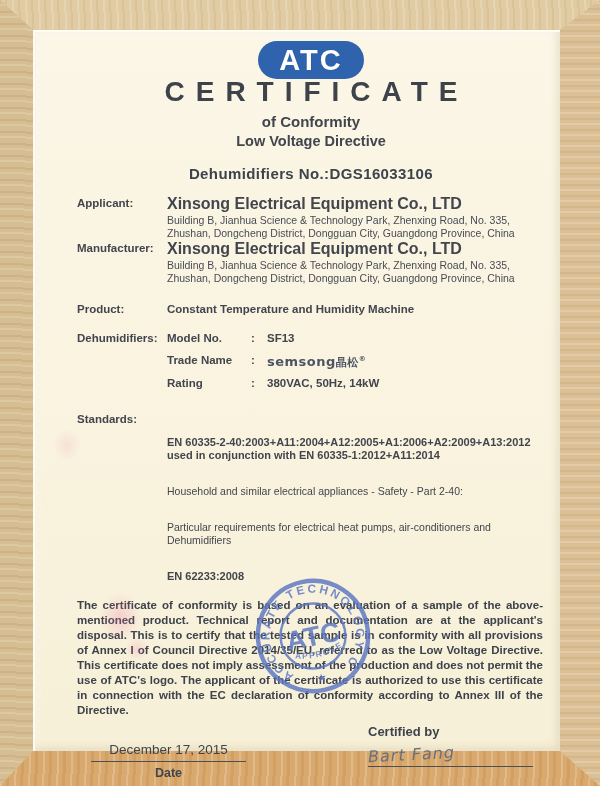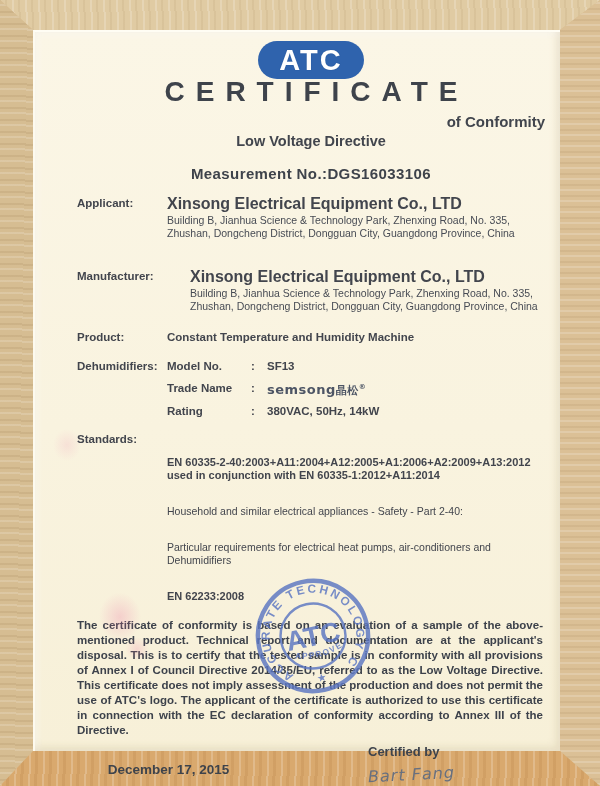--- a/index.html
+++ b/index.html
@@ -47,37 +47,37 @@
     width:106px;height:38px;border-radius:20px;background:#2f63ad;
     color:#fff;font-weight:bold;font-size:29px;letter-spacing:2px;
     display:flex;align-items:center;justify-content:center;
     margin:0 auto;position:relative;z-index:2;
     text-shadow:0 0 1px #24508f;
   }
   .cert-title{
     text-align:center;font-weight:bold;font-size:28px;letter-spacing:11px;
     padding-left:11px;margin-top:-3px;color:#3e434b;position:relative;z-index:1;
   }
-  .of-conformity{text-align:right;font-weight:bold;font-size:15px;margin-top:5px;color:#41454d;}
+  .of-conformity{text-align:center;font-weight:bold;font-size:15px;margin-top:5px;color:#41454d;}
   .directive{text-align:center;font-weight:bold;font-size:14.5px;margin-top:4px;color:#41454d;}
   .registration{text-align:center;font-weight:bold;font-size:15px;margin-top:16px;letter-spacing:.4px;color:#3e434b;}
   
   .row{display:flex;align-items:flex-start;}
   .row-label{flex:0 0 90px;font-weight:bold;font-size:11.5px;line-height:13px;}
   .row-value{flex:1;font-size:10.5px;line-height:13px;}
   .org-name{font-weight:bold;font-size:16px;}
   .org-address{margin-top:4px;color:#474b54;}
   .m-applicant{margin-top:15px;}
-  .m-manufacturer{margin-top:30px;gap:23px;}
+  .m-manufacturer{margin-top:2px;}
   .m-product{margin-top:18px;}
   .m-identification{margin-top:16px;}
   .m-standards{margin-top:15px;}
   .bold-val{font-weight:bold;font-size:11.5px;}
   .id-row{display:flex;margin-bottom:9px;}
-  .id-row:last-child{margin-bottom:0;}
+  .id-row:last-child{margin-bottom:8px;}
   .id-name{flex:0 0 84px;font-weight:bold;font-size:11.5px;}
   .id-colon{flex:0 0 16px;font-weight:bold;font-size:11.5px;}
   .id-value{font-weight:bold;font-size:11.5px;}
   .brand{font-family:"DejaVu Sans", sans-serif;font-weight:bold;font-size:13px;letter-spacing:.5px;color:#4d5565;line-height:11px;}
   .brand .cjk{font-size:11px;}
   .brand sup{font-size:7px;}
   .std-line{font-size:10.5px;line-height:13px;margin-top:23px;}
   .std-bold{font-weight:bold;font-size:11px;}
   
   .declaration{
@@ -88,21 +88,21 @@
   .signoff{position:relative;height:108px;}
   .certified-block{position:absolute;right:12px;top:6px;width:165px;text-align:left;}
   .certified-label{font-weight:bold;font-size:13px;color:#3e434b;}
   .signature{
     display:inline-block;font-style:italic;font-size:16px;color:#68707f;
     transform:rotate(-3deg);margin-top:6px;letter-spacing:1px;
     font-family:"DejaVu Sans", sans-serif;
   }
   .sig-line{border-bottom:1.5px solid #4c4f57;margin-top:2px;}
   .date-block{position:absolute;left:14px;top:24px;width:155px;text-align:center;}
-  .date-value{font-weight:bold;font-size:13.5px;border-bottom:1.5px solid #4c4f57;padding-bottom:20px;color:#3e434b;}
+  .date-value{font-weight:normal;font-size:13.5px;border-bottom:1.5px solid #4c4f57;padding-bottom:4px;color:#3e434b;}
   .date-label{font-weight:bold;font-size:12.5px;margin-top:4px;}
   .stamp{position:absolute;left:219px;top:545px;width:118px;height:118px;opacity:.82;transform:rotate(-12deg);z-index:3;}
 </style>
 </head>
 <body>
 
 <div class="wood wood-top"></div>
 <div class="wood wood-left"></div>
 <div class="wood wood-right"></div>
 <div class="wood wood-bottom"></div>
@@ -112,21 +112,21 @@
   <div class="stain" style="left:55px;top:550px;width:60px;height:70px;background:radial-gradient(closest-side,rgba(235,120,165,.28),transparent 70%);"></div>
   <div class="stain" style="left:85px;top:600px;width:34px;height:34px;background:radial-gradient(closest-side,rgba(235,120,165,.22),transparent 70%);"></div>
   <div class="stain" style="left:12px;top:390px;width:40px;height:46px;background:radial-gradient(closest-side,rgba(235,130,170,.16),transparent 70%);"></div>
 
   <div class="atc-pill">
     <span>ATC</span>
   </div>
   <div class="cert-title">CERTIFICATE</div>
   <div class="of-conformity">of Conformity</div>
   <div class="directive" style="margin-top:3px;">Low Voltage Directive</div>
-  <div class="registration">Measurement No.:DGS16033106</div>
+  <div class="registration">Dehumidifiers No.:DGS16033106</div>
 
   <div class="row m-applicant">
     <div class="row-label">Applicant:</div>
     <div class="row-value">
       <div class="org-name">Xinsong Electrical Equipment Co., LTD</div>
       <div class="org-address">Building B, Jianhua Science &amp; Technology Park, Zhenxing Road, No. 335, Zhushan, Dongcheng District, Dongguan City, Guangdong Province, China</div>
     </div>
   </div>
 
   <div class="row m-manufacturer">

